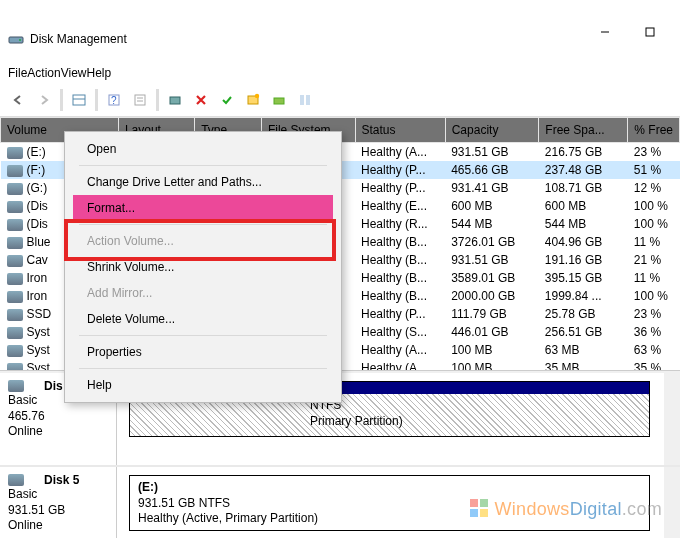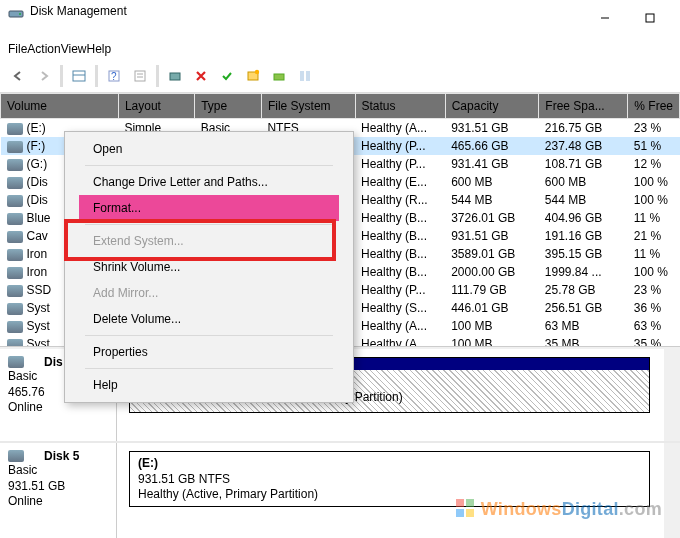--- a/index.html
+++ b/index.html
@@ -1,17 +1,17 @@
 <!DOCTYPE html>
 <html><head>
 <meta charset="utf-8">
 <style>
   html,body{margin:0;padding:0;font-family:"Segoe UI",Tahoma,sans-serif;font-size:12px;color:#000;background:#fff;overflow:hidden}
   .window{width:680px;height:538px;position:relative;background:#fff;box-sizing:border-box}
-  .titlebar{height:30px;display:flex;align-items:flex-start;padding:4px 8px;border-bottom:0px solid #ddd}
+  .titlebar{height:30px;display:flex;align-items:flex-end;padding:16px 8px;border-bottom:0px solid #ddd}
   .titlebar .icon{width:16px;height:16px;margin-right:6px;display:flex;align-items:center;justify-content:center}
   .title{flex:1;font-size:12px}
   .winbtns{display:flex;gap:0}
   .winbtn{width:45px;height:28px;display:flex;align-items:center;justify-content:center;font-family:sans-serif;font-size:10px;color:#333}
   .menubar{height:22px;display:flex;align-items:center;padding:0 8px;gap:0;border-bottom:0px}
   .menuitem{cursor:default}
   .toolbar{height:28px;display:flex;align-items:center;padding:2px 6px;gap:2px;border-bottom:1px solid #ddd}
   .tbtn{width:22px;height:22px;display:flex;align-items:center;justify-content:center;border:1px solid transparent}
   .tbtn.sep{width:1px;height:20px;background:#ddd;margin:0 2px}
   .main{display:flex;height:calc(100% - 82px);flex-direction:column}
@@ -24,27 +24,27 @@
   .icon-drive{background:linear-gradient(#8ab,#678);border-radius:2px}
   .bottom-pane{height:200px;display:flex;overflow:hidden;border-top:2px solid #f0f0f0}
   .left-split{width:100px;border-right:1px solid #ccc;padding:6px 8px}
   .disk-header{display:flex;align-items:center;gap:16px;font-weight:700}
   .disk-sub{font-size:12px;line-height:1.3}
   .right-split{flex:1;padding:8px 12px;position:relative}
   .partbox{border:1px solid #000;height:54px;display:flex;flex-direction:column}
   .partbox .bar{height:12px;background:#000080}
   .partbox .body{padding:4px 8px;line-height:1.3;flex:1}
   .hatched{background:repeating-linear-gradient(45deg,#fff,#fff 3px,#bbb 3px,#bbb 4px)}
-  .ctxmenu{position:absolute;left:64px;top:131px;width:260px;background:#f2f2f2;border:1px solid #bcbcbc;box-shadow:3px 3px 8px rgba(0,0,0,.25);z-index:50;padding:4px 14px}
+  .ctxmenu{position:absolute;left:64px;top:131px;width:260px;background:#f2f2f2;border:1px solid #bcbcbc;box-shadow:3px 3px 8px rgba(0,0,0,.25);z-index:50;padding:4px 8px}
   .ctxitem{padding:6px 14px;font-size:12px;cursor:default}
   .ctxitem.disabled{color:#9a9a9a}
   .ctxsep{height:1px;background:#d9d9d9;margin:3px 6px}
   .ctxitem.hl{background:#ec4899}
   .red-box{position:absolute;left:64px;top:219px;width:264px;height:34px;border:4px solid #e62525;z-index:60;pointer-events:none}
-  .watermark{position:absolute;right:18px;bottom:18px;font-size:18px;font-weight:700;color:rgba(255,120,0,.55);letter-spacing:.3px}
+  .watermark{position:absolute;right:18px;bottom:18px;font-size:18px;font-weight:400;color:rgba(255,120,0,.55);letter-spacing:.3px}
   .watermark .d{color:rgba(0,100,180,.55)}
   .scrollbar-v{position:absolute;top:0;right:0;width:16px;height:100%;background:#f0f0f0;z-index:5}
 </style>
 </head>
 <body>
 
 <div class="window">
 
   <div class="titlebar">
     <span class="icon">
@@ -341,21 +341,21 @@
       </div>
     </div>
   </div>
 
   <div class="ctxmenu" id="ctx">
       <div class="ctxitem">Open</div>
       <div class="ctxsep"></div>
       <div class="ctxitem">Change Drive Letter and Paths...</div>
       <div class="ctxitem hl">Format...</div>
       <div class="ctxsep"></div>
-      <div class="ctxitem disabled">Extend System...</div>
+      <div class="ctxitem disabled">Action Volume...</div>
       <div class="ctxitem">Shrink Volume...</div>
       <div class="ctxitem disabled">Add Mirror...</div>
       <div class="ctxitem">Delete Volume...</div>
       <div class="ctxsep"></div>
       <div class="ctxitem">Properties</div>
       <div class="ctxsep"></div>
       <div class="ctxitem">Help</div>
     </div>
   <div class="red-box"></div>
 

